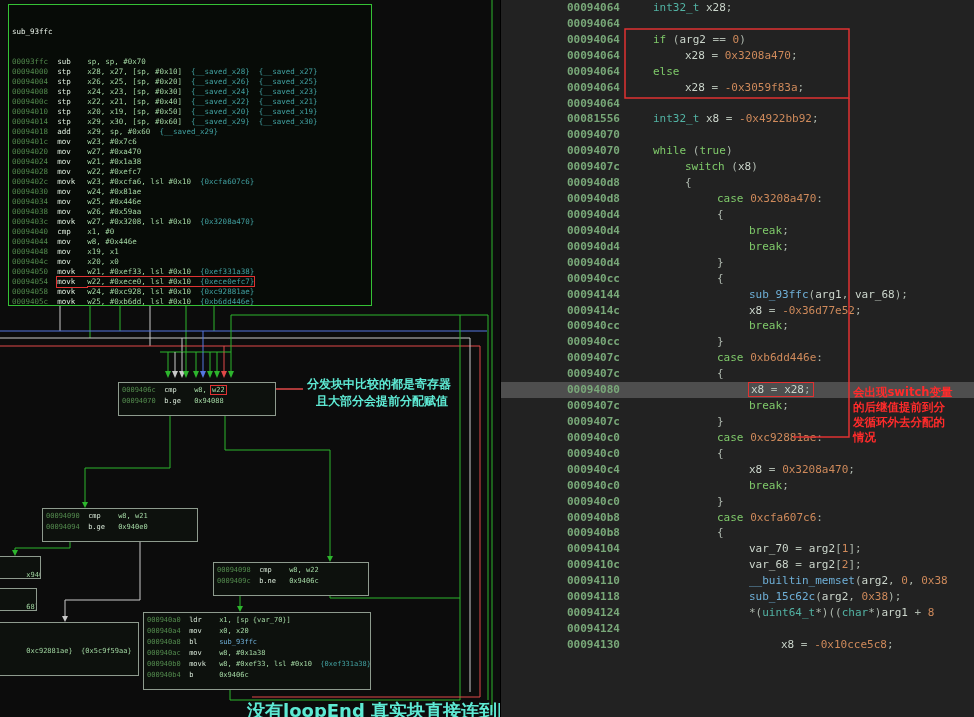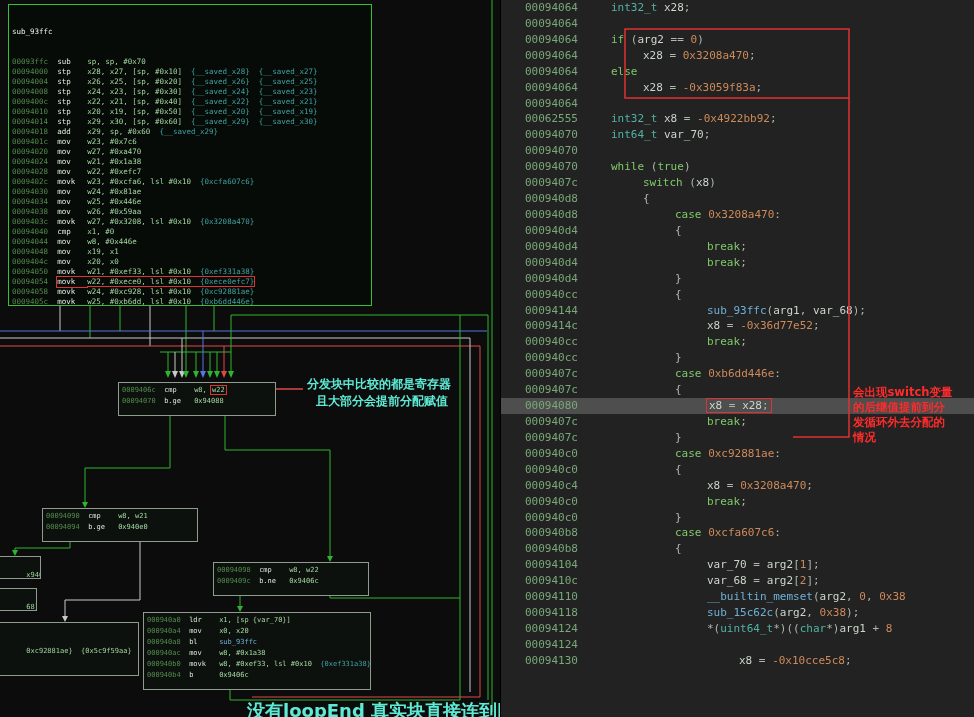--- a/index.html
+++ b/index.html
@@ -27,21 +27,21 @@
   .obox{outline:1px solid #e03232;padding:0 1px;}
 
   .cn-note{position:absolute;color:#5eead4;font-family:"DejaVu Sans","Liberation Sans",sans-serif;
            font-weight:bold;font-size:12px;white-space:nowrap;z-index:5;}
 
   
   #decomp-panel{position:absolute;left:500px;top:0;width:474px;height:717px;background:#222222;
                 overflow:hidden;border-left:1px solid #000;}
   #decomp-rows{position:absolute;left:0;top:0;width:474px;}
   .drow{height:15.93px;line-height:15.93px;white-space:pre;font-size:11px;}
-  .drow .addr{display:inline-block;width:58px;margin-left:24px;color:#79a879;}
+  .drow .addr{display:inline-block;width:58px;margin-left:66px;color:#79a879;font-weight:bold;}
   .drow .code{margin-left:28px;}
   .tk-k{color:#7fca6a}.tk-t{color:#52b3a4}.tk-n{color:#cf8a5b}
   .tk-f{color:#6fb0d8}.tk-v{color:#ccd6cc}.tk-p{color:#aeb8ae}
   .hl{background:#4e4e4e;}
   .codebox{outline:1.5px solid #e03232;padding:0 2px;}
   #decomp-overlay{position:absolute;left:0;top:0;pointer-events:none;z-index:4;}
   .boxr{stroke:#e03232;stroke-width:1.5;fill:none;}
   #decomp-note{position:absolute;left:352px;top:385px;color:#ff2b2b;font-weight:bold;
                font-family:"DejaVu Sans","Liberation Sans",sans-serif;font-size:11.5px;line-height:15px;z-index:5;}
 </style>
@@ -141,22 +141,21 @@
 
   <div id="decomp-panel">
     <div id="decomp-rows">
         <div class="drow"><span class="addr">00094064</span><span class="code"><span style="display: inline-block; width: 0px;"></span><span class="tk-t">int32_t</span><span class="tk-p"> </span><span class="tk-v">x28</span><span class="tk-p">;</span></span></div>
         <div class="drow"><span class="addr">00094064</span><span class="code"><span style="display: inline-block; width: 0px;"></span></span></div>
         <div class="drow"><span class="addr">00094064</span><span class="code"><span style="display: inline-block; width: 0px;"></span><span class="tk-k">if</span><span class="tk-p"> (</span><span class="tk-v">arg2</span><span class="tk-p"> == </span><span class="tk-n">0</span><span class="tk-p">)</span></span></div>
         <div class="drow"><span class="addr">00094064</span><span class="code"><span style="display: inline-block; width: 32px;"></span><span class="tk-v">x28</span><span class="tk-p"> = </span><span class="tk-n">0x3208a470</span><span class="tk-p">;</span></span></div>
         <div class="drow"><span class="addr">00094064</span><span class="code"><span style="display: inline-block; width: 0px;"></span><span class="tk-k">else</span></span></div>
         <div class="drow"><span class="addr">00094064</span><span class="code"><span style="display: inline-block; width: 32px;"></span><span class="tk-v">x28</span><span class="tk-p"> = </span><span class="tk-n">-0x3059f83a</span><span class="tk-p">;</span></span></div>
         <div class="drow"><span class="addr">00094064</span><span class="code"><span style="display: inline-block; width: 0px;"></span></span></div>
-        <div class="drow"><span class="addr">00062555</span><span class="code"><span style="display: inline-block; width: 0px;"></span><span class="tk-t">int32_t</span><span class="tk-p"> </span><span class="tk-v">x8</span><span class="tk-p"> = </span><span class="tk-n">-0x4922bb92</span><span class="tk-p">;</span></span></div>
-        <div class="drow"><span class="addr">00094070</span><span class="code"><span style="display: inline-block; width: 0px;"></span><span class="tk-t">int64_t</span><span class="tk-p"> </span><span class="tk-v">var_70</span><span class="tk-p">;</span></span></div>
+        <div class="drow"><span class="addr">00081556</span><span class="code"><span style="display: inline-block; width: 0px;"></span><span class="tk-t">int32_t</span><span class="tk-p"> </span><span class="tk-v">x8</span><span class="tk-p"> = </span><span class="tk-n">-0x4922bb92</span><span class="tk-p">;</span></span></div>
         <div class="drow"><span class="addr">00094070</span><span class="code"><span style="display: inline-block; width: 0px;"></span></span></div>
         <div class="drow"><span class="addr">00094070</span><span class="code"><span style="display: inline-block; width: 0px;"></span><span class="tk-k">while</span><span class="tk-p"> (</span><span class="tk-k">true</span><span class="tk-p">)</span></span></div>
         <div class="drow"><span class="addr">0009407c</span><span class="code"><span style="display: inline-block; width: 32px;"></span><span class="tk-k">switch</span><span class="tk-p"> (</span><span class="tk-v">x8</span><span class="tk-p">)</span></span></div>
         <div class="drow"><span class="addr">000940d8</span><span class="code"><span style="display: inline-block; width: 32px;"></span><span class="tk-p">{</span></span></div>
         <div class="drow"><span class="addr">000940d8</span><span class="code"><span style="display: inline-block; width: 64px;"></span><span class="tk-k">case</span><span class="tk-p"> </span><span class="tk-n">0x3208a470</span><span class="tk-p">:</span></span></div>
         <div class="drow"><span class="addr">000940d4</span><span class="code"><span style="display: inline-block; width: 64px;"></span><span class="tk-p">{</span></span></div>
         <div class="drow"><span class="addr">000940d4</span><span class="code"><span style="display: inline-block; width: 96px;"></span><span class="tk-k">break</span><span class="tk-p">;</span></span></div>
         <div class="drow"><span class="addr">000940d4</span><span class="code"><span style="display: inline-block; width: 96px;"></span><span class="tk-k">break</span><span class="tk-p">;</span></span></div>
         <div class="drow"><span class="addr">000940d4</span><span class="code"><span style="display: inline-block; width: 64px;"></span><span class="tk-p">}</span></span></div>
         <div class="drow"><span class="addr">000940cc</span><span class="code"><span style="display: inline-block; width: 64px;"></span><span class="tk-p">{</span></span></div>

